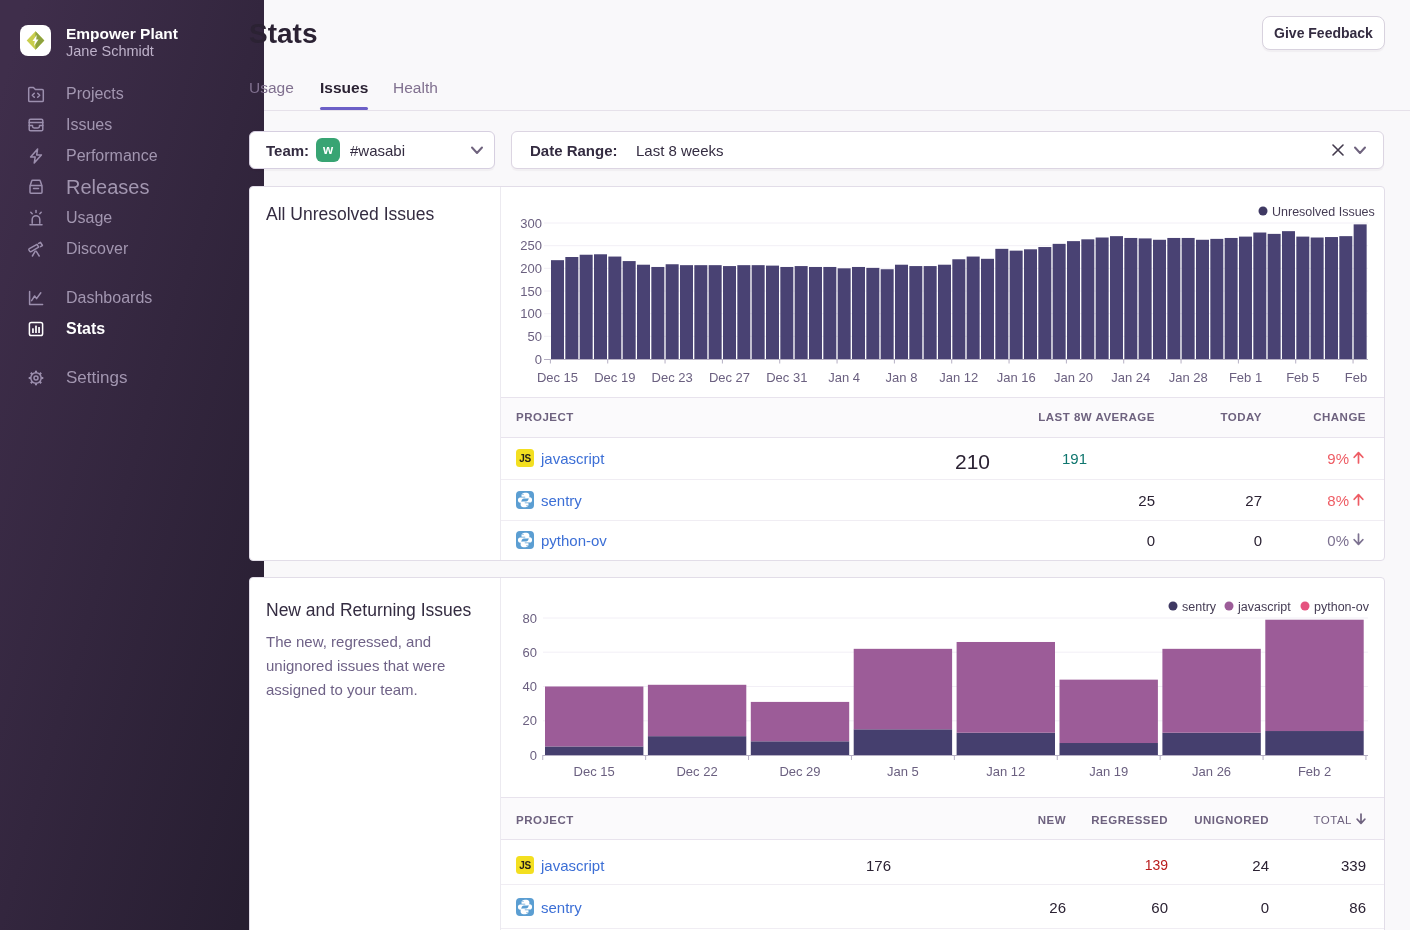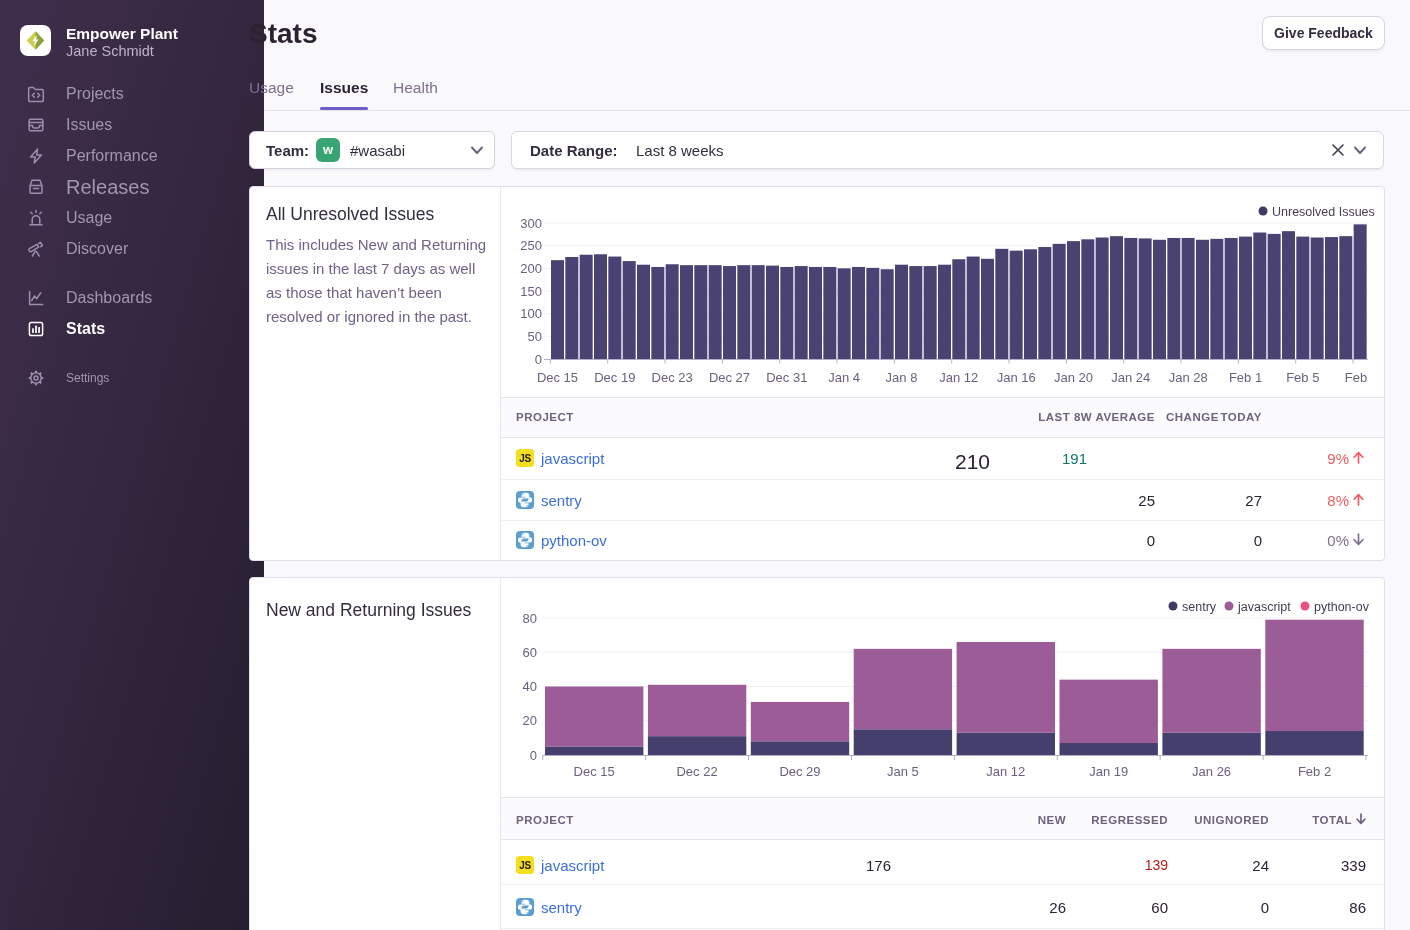--- a/index.html
+++ b/index.html
@@ -87,21 +87,21 @@
           <line x1="14.10" y1="9.00" x2="16.30" y2="9.00" stroke="#9c8fae" stroke-width="2.1"></line>
           <line x1="12.61" y1="12.61" x2="14.16" y2="14.16" stroke="#9c8fae" stroke-width="2.1"></line>
           <line x1="9.00" y1="14.10" x2="9.00" y2="16.30" stroke="#9c8fae" stroke-width="2.1"></line>
           <line x1="5.39" y1="12.61" x2="3.84" y2="14.16" stroke="#9c8fae" stroke-width="2.1"></line>
           <line x1="3.90" y1="9.00" x2="1.70" y2="9.00" stroke="#9c8fae" stroke-width="2.1"></line>
           <line x1="5.39" y1="5.39" x2="3.84" y2="3.84" stroke="#9c8fae" stroke-width="2.1"></line>
           <line x1="9.00" y1="3.90" x2="9.00" y2="1.70" stroke="#9c8fae" stroke-width="2.1"></line>
           <line x1="12.61" y1="5.39" x2="14.16" y2="3.84" stroke="#9c8fae" stroke-width="2.1"></line>
         </svg>
       </div>
-      <div class="abs" style="left:66px;top:369px;font-size:12px;color:#a296b0;line-height:18px">Settings</div>
+      <div class="abs" style="left:66px;top:369px;font-size:17px;color:#a296b0;line-height:18px">Settings</div>
     </div>
     <div class="abs" style="left:249px;top:18px;font-size:28px;font-weight:700;color:#2b2233">Stats</div>
     <div class="abs" style="left:1262px;top:16px;width:123px;height:34px;border:1px solid #d8d2de;border-radius:8px;background:#fff;box-shadow:0 2px 1px rgba(40,30,60,0.04);font-size:14px;font-weight:700;color:#342c41;text-align:center;line-height:32px">Give Feedback</div>
     <div class="abs" style="left:249px;top:79px;font-size:15.5px;color:#80708f">Usage</div>
     <div class="abs" style="left:320px;top:79px;font-size:15.5px;font-weight:700;color:#2b2233">Issues</div>
     <div class="abs" style="left:393px;top:79px;font-size:15.5px;color:#80708f">Health</div>
     <div class="abs" style="left:320px;top:107px;width:48px;height:3px;background:#6c5fc7;border-radius:2px"></div>
     <div class="abs" style="left:249px;top:131px;width:246px;height:38px;background:#fff;border:1px solid #d6cfe0;border-radius:6px;box-shadow:0 2px 1px rgba(40,30,60,0.04)"></div>
     <div class="abs" style="left:266px;top:142px;font-size:15px;font-weight:700;color:#342c41">Team:</div>
     <div class="abs" style="left:316px;top:138px;width:24px;height:24px;background:#38a473;border-radius:6px;color:#fff;font-size:13px;font-weight:700;text-align:center;line-height:24px">w</div>
@@ -120,21 +120,20 @@
       </svg>
     </div>
     <div class="abs" style="left:1353px;top:146px">
       <svg width="14" height="9" viewBox="0 0 14 9">
         <polyline points="2,1.5 7,7 12,1.5" fill="none" stroke="#6f637e" stroke-width="2" stroke-linecap="round" stroke-linejoin="round"></polyline>
       </svg>
     </div>
     <div class="abs" style="left:249px;top:186px;width:1136px;height:375px;background:#fff;border:1px solid #e2dde8;border-radius:4px"></div>
     <div class="abs" style="left:500px;top:187px;width:1px;height:373px;background:#eceaf0"></div>
     <div class="abs" style="left:266px;top:204px;font-size:17.5px;color:#342c41">All Unresolved Issues</div>
-    <div class="abs" style="left:266px;top:233px;font-size:15px;line-height:24px;color:#6f6287">This includes New and Returning<br>issues in the last 7 days as well<br>as those that haven’t been<br>resolved or ignored in the past.</div>
     <svg style="position:absolute;left:500px;top:195px" width="884" height="200">
       <line x1="44" y1="28.0" x2="868" y2="28.0" stroke="#f2eff6" stroke-width="1"></line>
       <line x1="44" y1="50.7" x2="868" y2="50.7" stroke="#f2eff6" stroke-width="1"></line>
       <line x1="44" y1="73.3" x2="868" y2="73.3" stroke="#f2eff6" stroke-width="1"></line>
       <line x1="44" y1="96.0" x2="868" y2="96.0" stroke="#f2eff6" stroke-width="1"></line>
       <line x1="44" y1="118.7" x2="868" y2="118.7" stroke="#f2eff6" stroke-width="1"></line>
       <line x1="44" y1="141.3" x2="868" y2="141.3" stroke="#f2eff6" stroke-width="1"></line>
       <rect x="51.00" y="65.17" width="13.0" height="98.83" fill="#494273"></rect>
       <rect x="65.33" y="62.00" width="13.0" height="102.00" fill="#494273"></rect>
       <rect x="79.67" y="59.73" width="13.0" height="104.27" fill="#494273"></rect>
@@ -230,21 +229,21 @@
       <text x="745.5" y="187" text-anchor="middle" font-size="13" fill="#6b6080">Feb 1</text>
       <text x="802.8" y="187" text-anchor="middle" font-size="13" fill="#6b6080">Feb 5</text>
       <text x="856.0" y="187" text-anchor="middle" font-size="13" fill="#6b6080">Feb</text>
       <circle cx="763" cy="16" r="4.5" fill="#3f3963"></circle>
       <text x="772" y="20.5" font-size="12.5" fill="#453c54">Unresolved Issues</text>
     </svg>
     <div class="abs" style="left:501px;top:397px;width:883px;height:41px;background:#fbfafc;border-top:1px solid #e8e3ed;border-bottom:1px solid #e8e3ed"></div>
     <div class="abs" style="left:516px;top:411px;font-size:11.5px;font-weight:700;letter-spacing:0.5px;color:#6e627f">PROJECT</div>
     <div class="abs" style="left:955px;top:411px;width:200px;text-align:right;font-size:11.5px;font-weight:700;letter-spacing:0.5px;color:#6e627f">LAST 8W AVERAGE</div>
     <div class="abs" style="left:1062px;top:411px;width:200px;text-align:right;font-size:11.5px;font-weight:700;letter-spacing:0.5px;color:#6e627f">TODAY</div>
-    <div class="abs" style="left:1166px;top:411px;width:200px;font-size:11.5px;font-weight:700;letter-spacing:0.5px;color:#6e627f">CHANGE</div>
+    <div class="abs" style="left:1166px;top:411px;width:200px;text-align:right;font-size:11.5px;font-weight:700;letter-spacing:0.5px;color:#6e627f">CHANGE</div>
     <div class="abs" style="left:516px;top:449px;width:18px;height:18px">
       <div style="position:absolute;left:0;top:0;width:18px;height:18px;border-radius:3.5px;background:#f3df20;color:#25211a;font-size:10px;font-weight:800;text-align:center;line-height:19px;letter-spacing:-.3px">JS</div>
     </div>
     <div class="abs" style="left:541px;top:450px;font-size:15px;color:#3c6fd6">javascript</div>
     <div class="abs" style="left:955px;top:450px;width:200px;text-align:left;font-size:21px;color:#2b2233">210</div>
     <div class="abs" style="left:1062px;top:450px;width:200px;font-size:15px;color:#0f766e">191</div>
     <div class="abs" style="left:1150px;top:450px;width:199px;text-align:right;font-size:15px;color:#ee5c64">9%</div>
     <div class="abs" style="left:1353px;top:451px">
       <svg width="11" height="13" viewBox="0 0 11 13">
         <path d="M5.5 12 V2 M1.2 6.3 L5.5 1.6 9.8 6.3" fill="none" stroke="#ee5c64" stroke-width="1.7" stroke-linecap="round" stroke-linejoin="round"></path>
@@ -284,20 +283,21 @@
     <div class="abs" style="left:1353px;top:533px">
       <svg width="11" height="13" viewBox="0 0 11 13">
         <path d="M5.5 1 V11 M1.2 6.7 L5.5 11.4 9.8 6.7" fill="none" stroke="#7c7190" stroke-width="1.7" stroke-linecap="round" stroke-linejoin="round"></path>
       </svg>
     </div>
     <div class="abs" style="left:501px;top:479px;width:883px;height:1px;background:#f0edf3"></div>
     <div class="abs" style="left:501px;top:520px;width:883px;height:1px;background:#f0edf3"></div>
     <div class="abs" style="left:249px;top:577px;width:1136px;height:400px;background:#fff;border:1px solid #e2dde8;border-radius:4px"></div>
     <div class="abs" style="left:500px;top:578px;width:1px;height:352px;background:#eceaf0"></div>
     <div class="abs" style="left:266px;top:600px;font-size:17.5px;color:#342c41">New and Returning Issues</div>
+    <div class="abs" style="left:266px;top:630px;font-size:15px;line-height:24px;color:#6f6287">The new, regressed, and<br>unignored issues that were<br>assigned to your team.</div>
     <svg style="position:absolute;left:500px;top:595px" width="884" height="195">
       <line x1="43" y1="23.0" x2="868" y2="23.0" stroke="#f2eff6" stroke-width="1"></line>
       <line x1="43" y1="57.2" x2="868" y2="57.2" stroke="#f2eff6" stroke-width="1"></line>
       <line x1="43" y1="91.5" x2="868" y2="91.5" stroke="#f2eff6" stroke-width="1"></line>
       <line x1="43" y1="125.8" x2="868" y2="125.8" stroke="#f2eff6" stroke-width="1"></line>
       <rect x="45.00" y="151.44" width="98.4" height="8.56" fill="#453f6e"></rect>
       <rect x="45.00" y="91.50" width="98.4" height="59.94" fill="#9c5c98"></rect>
       <rect x="147.90" y="141.16" width="98.4" height="18.84" fill="#453f6e"></rect>
       <rect x="147.90" y="89.79" width="98.4" height="51.38" fill="#9c5c98"></rect>
       <rect x="250.80" y="146.30" width="98.4" height="13.70" fill="#453f6e"></rect>
@@ -340,21 +340,21 @@
       <circle cx="729" cy="11" r="4.5" fill="#9c5c98"></circle>
       <text x="738" y="15.5" font-size="12.5" fill="#453c54">javascript</text>
       <circle cx="805" cy="11" r="4.5" fill="#e5537f"></circle>
       <text x="814" y="15.5" font-size="12.5" fill="#453c54">python-ov</text>
     </svg>
     <div class="abs" style="left:501px;top:797px;width:883px;height:43px;background:#fbfafc;border-top:1px solid #e8e3ed;border-bottom:1px solid #e8e3ed"></div>
     <div class="abs" style="left:516px;top:814px;font-size:11.5px;font-weight:700;letter-spacing:0.5px;color:#6e627f">PROJECT</div>
     <div class="abs" style="left:866px;top:814px;width:200px;text-align:right;font-size:11.5px;font-weight:700;letter-spacing:0.5px;color:#6e627f">NEW</div>
     <div class="abs" style="left:968px;top:814px;width:200px;text-align:right;font-size:11.5px;font-weight:700;letter-spacing:0.5px;color:#6e627f">REGRESSED</div>
     <div class="abs" style="left:1069px;top:814px;width:200px;text-align:right;font-size:11.5px;font-weight:700;letter-spacing:0.5px;color:#6e627f">UNIGNORED</div>
-    <div class="abs" style="left:1152px;top:814px;width:200px;text-align:right;font-size:11.5px;font-weight:700;letter-spacing:0.5px;color:#6e627f">TOTAL</div>
+    <div class="abs" style="left:1152px;top:814px;width:200px;text-align:right;font-size:11.5px;font-weight:400;letter-spacing:0.5px;color:#6e627f">TOTAL</div>
     <div class="abs" style="left:1356px;top:813px">
       <svg width="10" height="12" viewBox="0 0 10 12">
         <path d="M5.0 1 V10 M1.2 6.2 L5.0 10.4 8.8 6.2" fill="none" stroke="#6e627f" stroke-width="1.7" stroke-linecap="round" stroke-linejoin="round"></path>
       </svg>
     </div>
     <div class="abs" style="left:516px;top:856px;width:18px;height:18px">
       <div style="position:absolute;left:0;top:0;width:18px;height:18px;border-radius:3.5px;background:#f3df20;color:#25211a;font-size:10px;font-weight:800;text-align:center;line-height:19px;letter-spacing:-.3px">JS</div>
     </div>
     <div class="abs" style="left:541px;top:857px;font-size:15px;color:#3c6fd6">javascript</div>
     <div class="abs" style="left:866px;top:857px;width:200px;text-align:left;font-size:15px;color:#2b2233">176</div>

